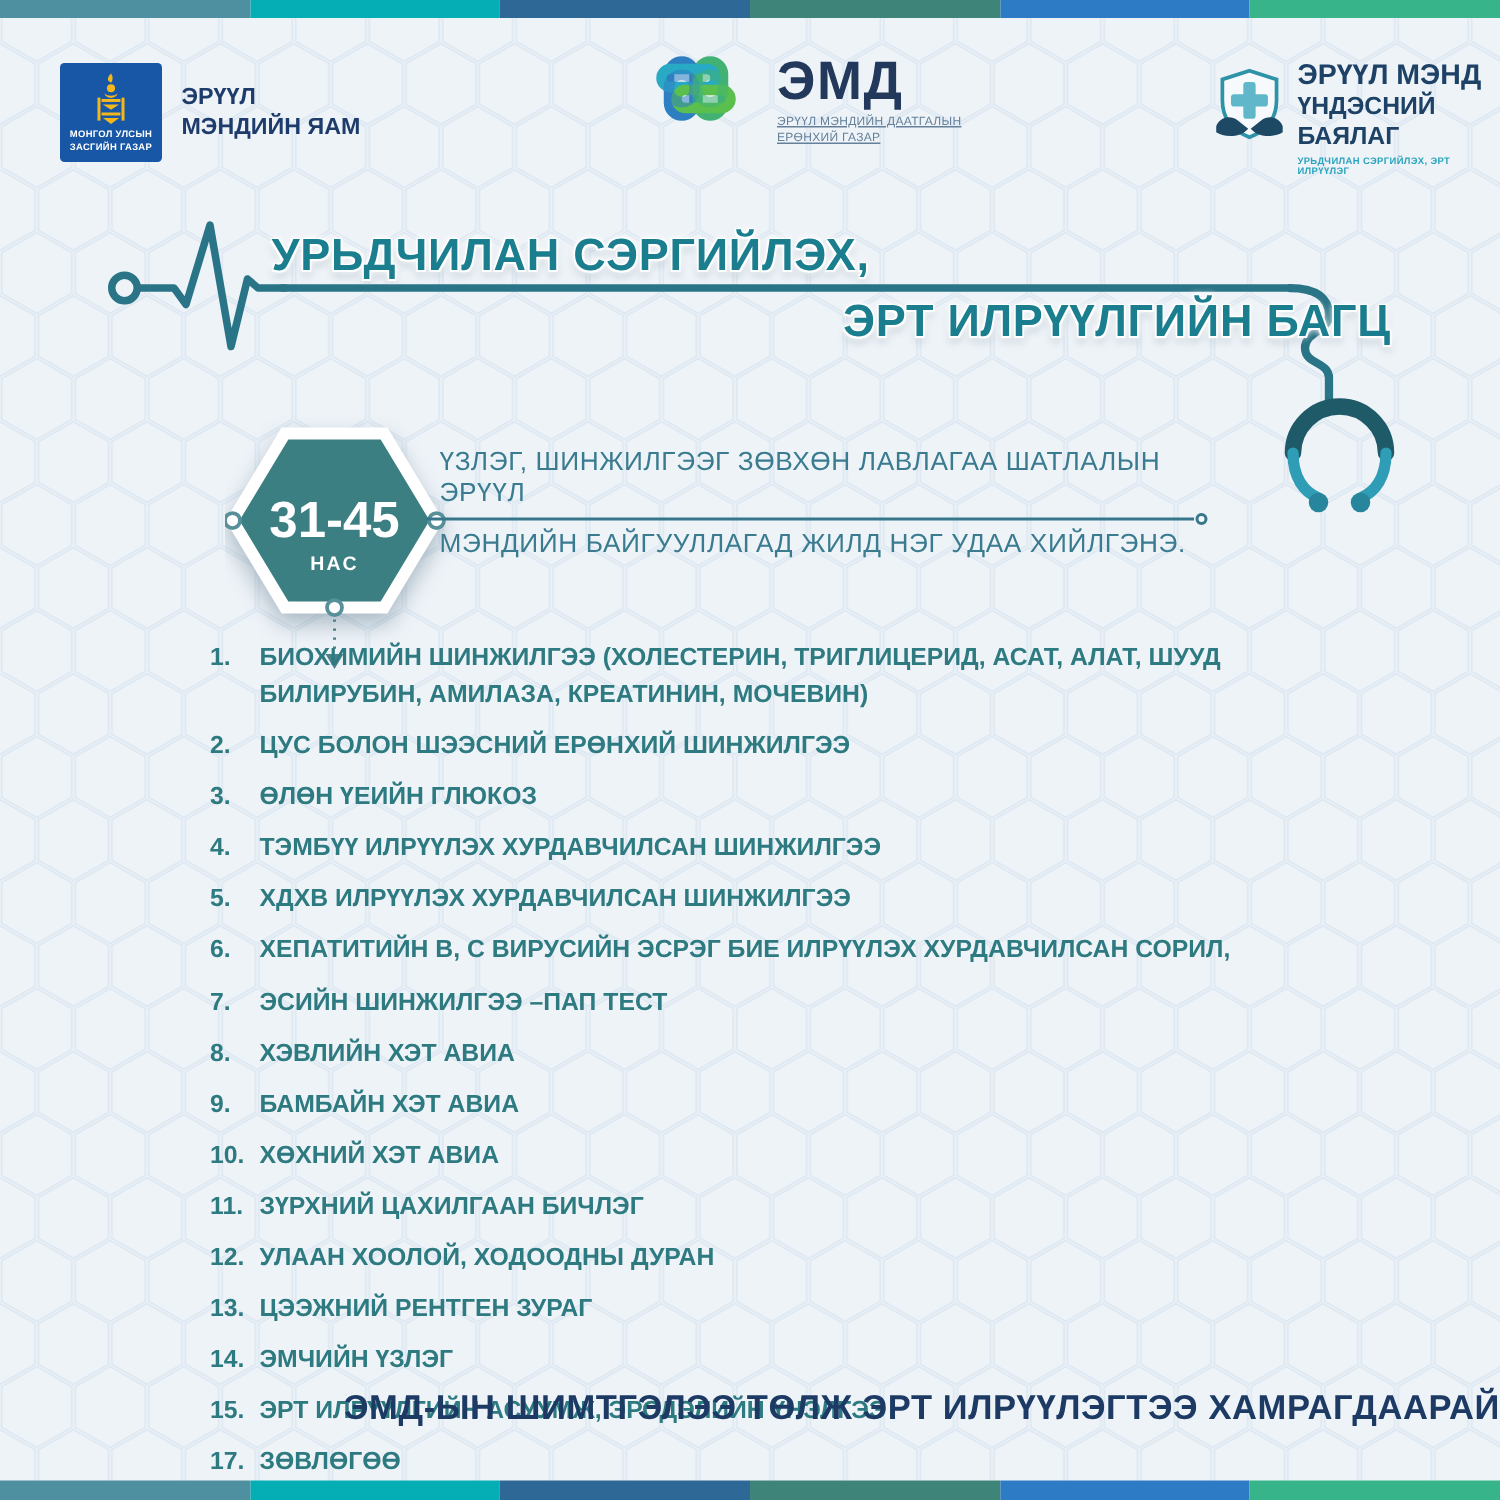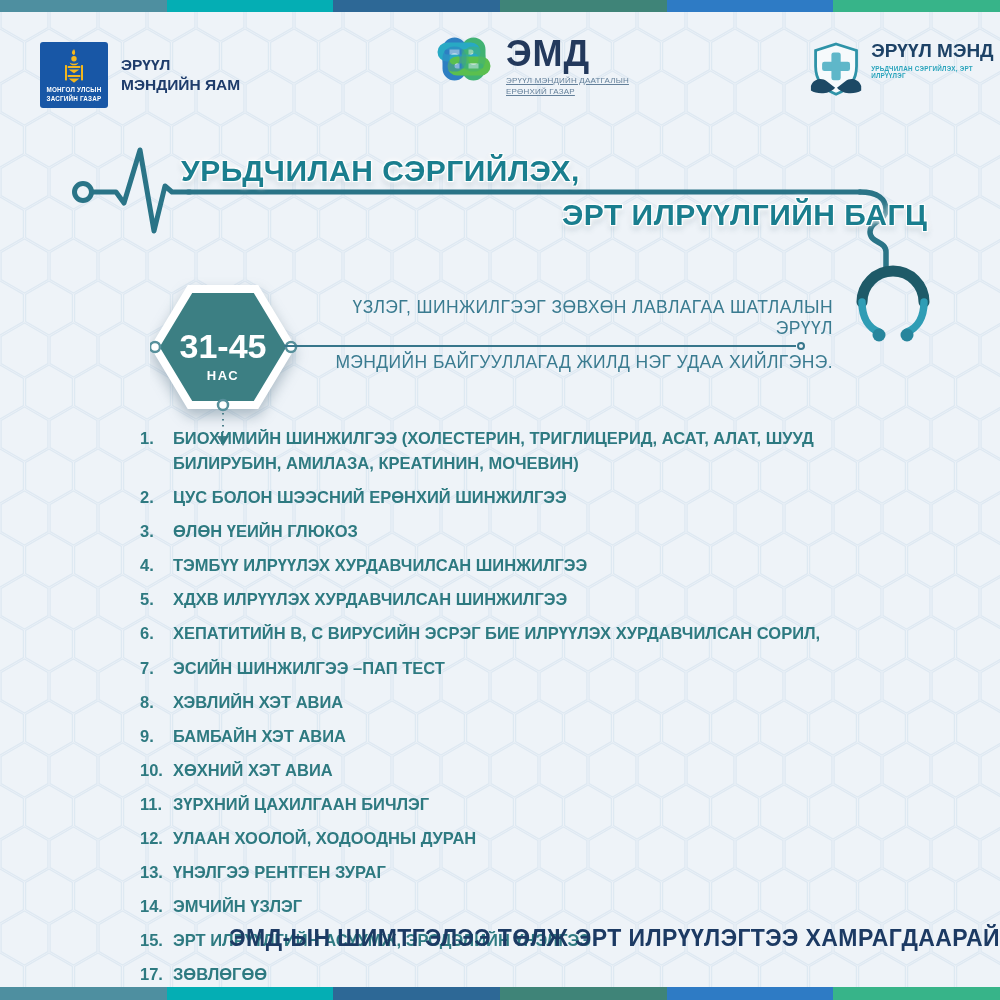--- a/index.html
+++ b/index.html
@@ -9,37 +9,37 @@
   .strip{position:absolute;left:0;right:0;display:flex;z-index:5;}
   .strip.top{top:0;height:12px;}
   .strip.bottom{bottom:0;height:13px;}
   .strip span{flex:1;}
   
   .gov{position:absolute;left:40px;top:42px;display:flex;gap:13px;align-items:center;z-index:2;}
   .gov-sq{width:68px;height:66px;background:#1857a6;border-radius:3px;display:flex;
     flex-direction:column;align-items:center;justify-content:flex-end;padding-bottom:5px;box-sizing:border-box;}
   .gov-cap{color:#fff;font-size:6.3px;font-weight:bold;line-height:1.35;text-align:center;letter-spacing:.2px;}
   .gov-lbl{color:#1e3c6b;font-weight:bold;font-size:15.5px;line-height:1.3;}
-  .emd{position:absolute;left:436px;top:36px;display:flex;gap:14px;align-items:flex-start;z-index:2;}
+  .emd{position:absolute;left:436px;top:36px;display:flex;gap:26px;align-items:flex-start;z-index:2;}
   .emd-abbr{color:#23395c;font-weight:bold;font-size:36px;line-height:1;letter-spacing:1px;}
   .emd-sub{color:#64809a;font-size:8px;line-height:1.35;margin-top:4px;letter-spacing:.2px;text-decoration:underline;}
   .nwl{position:absolute;left:810px;top:40px;display:flex;gap:9px;z-index:2;}
   .nwl-l1{color:#1d4266;font-weight:bold;font-size:19px;line-height:1.15;}
   .nwl-l2{color:#1d4266;font-weight:bold;font-size:16.5px;line-height:1.2;}
   .nwl-tag{color:#2aa4bc;font-size:6.3px;font-weight:bold;margin-top:3px;letter-spacing:.25px;}
   
   .t1,.t2{position:absolute;font-weight:bold;font-size:30px;letter-spacing:.5px;color:#1a7e8e;z-index:3;
     text-shadow:0 0 5px #fff,0 0 6px #fff,-1px -1px 0 #fff,1px -1px 0 #fff,-1px 1px 0 #fff,1px 1px 0 #fff,0 4px 6px rgba(40,80,100,.25);}
   .t1{left:181px;top:154px;}
   .t2{left:562px;top:198px;}
   .art{position:absolute;left:0;top:0;z-index:1;pointer-events:none;}
   
   .hexwrap{position:absolute;left:150px;top:272px;z-index:2;}
   
-  .intro{position:absolute;left:293px;top:297px;width:540px;z-index:2;text-align:right;}
+  .intro{position:absolute;left:293px;top:297px;width:540px;z-index:2;}
   .intro .l{color:#3a7b90;font-size:17.5px;letter-spacing:.4px;font-weight:500;}
   .intro .rule{position:relative;height:2px;background:#37768b;width:512px;margin:6px 0 5px -9px;}
   .intro .rule .ring{position:absolute;right:-9px;top:-3px;width:8px;height:8px;border:2px solid #37768b;
     border-radius:50%;background:#f2f6fa;box-sizing:border-box;}
   
   .list{position:absolute;left:140px;top:426px;width:728px;z-index:2;list-style:none;margin:0;padding:0;}
   .list li{display:flex;margin-bottom:9px;color:#2e7a81;font-weight:bold;font-size:16.5px;line-height:1.52;}
   .list .n{width:33px;flex:none;text-align:left;}
   .list .t{flex:1;}
   
@@ -133,20 +133,21 @@
       <path d="M28 2 L50 9 V26 C50 42 41 51 28 56 C15 51 6 42 6 26 V9 Z" fill="#f6fafc" stroke="#2e93a8" stroke-width="3"></path>
       <g fill="#5fb7c9">
         <rect x="13" y="21" width="30" height="10" rx="2.5"></rect>
         <rect x="23" y="11" width="10" height="30" rx="2.5"></rect>
       </g>
       <path d="M1 47 C4 39 13 38 18 42 L27 49 C20 57 7 56 1 52 Z" fill="#1d4965"></path>
       <path d="M55 47 C52 39 43 38 38 42 L29 49 C36 57 49 56 55 52 Z" fill="#1d4965"></path>
     </svg>
     <div>
       <div class="nwl-l1">ЭРҮҮЛ МЭНД</div>
+      <div class="nwl-l2">ҮНДЭСНИЙ БАЯЛАГ</div>
       <div class="nwl-tag">УРЬДЧИЛАН СЭРГИЙЛЭХ, ЭРТ ИЛРҮҮЛЭГ</div>
     </div>
   </div>
 
   <div class="t1">УРЬДЧИЛАН СЭРГИЙЛЭХ,</div>
   <div class="t2">ЭРТ ИЛРҮҮЛГИЙН БАГЦ</div>
 
   <svg class="art" width="1000" height="1000">
     <circle cx="83" cy="192" r="8.5" fill="none" stroke="#2a7487" stroke-width="5"></circle>
     <path d="M92 192 L116 192 L124 203 L140 150 L154 231 L165 186 L172 192 L190 192" fill="none" stroke="#2a7487" stroke-width="5" stroke-linejoin="round" stroke-linecap="round"></path>
@@ -226,21 +227,21 @@
     <li>
         <span class="n">11.</span>
         <span class="t">ЗҮРХНИЙ ЦАХИЛГААН БИЧЛЭГ</span>
       </li>
     <li>
         <span class="n">12.</span>
         <span class="t">УЛААН ХООЛОЙ, ХОДООДНЫ ДУРАН</span>
       </li>
     <li>
         <span class="n">13.</span>
-        <span class="t">ҮНЭЛГЭЭ РЕНТГЕН ЗУРАГ</span>
+        <span class="t">ЦЭЭЖНИЙ РЕНТГЕН ЗУРАГ</span>
       </li>
     <li>
         <span class="n">14.</span>
         <span class="t">ЭМЧИЙН ҮЗЛЭГ</span>
       </li>
     <li>
         <span class="n">15.</span>
         <span class="t">ЭРТ ИЛРҮҮЛГИЙН АСУУМЖ, ЭРСДЭЛИЙН ҮНЭЛГЭЭ</span>
       </li>
     <li>

